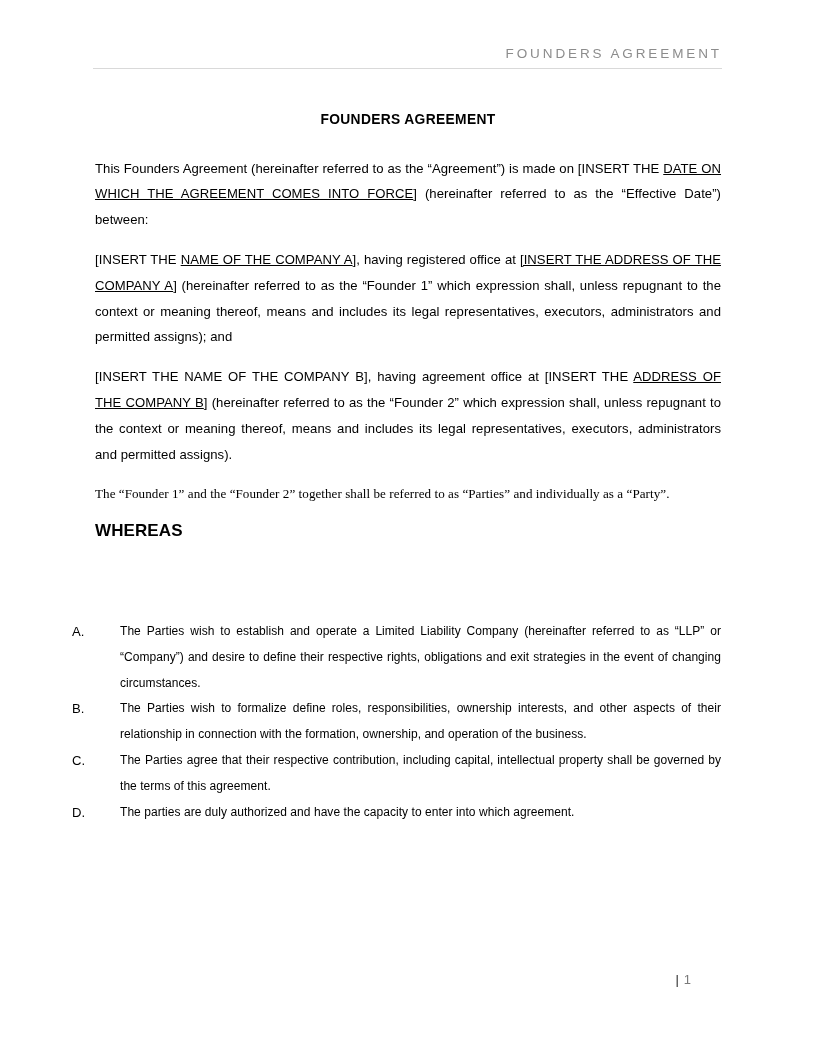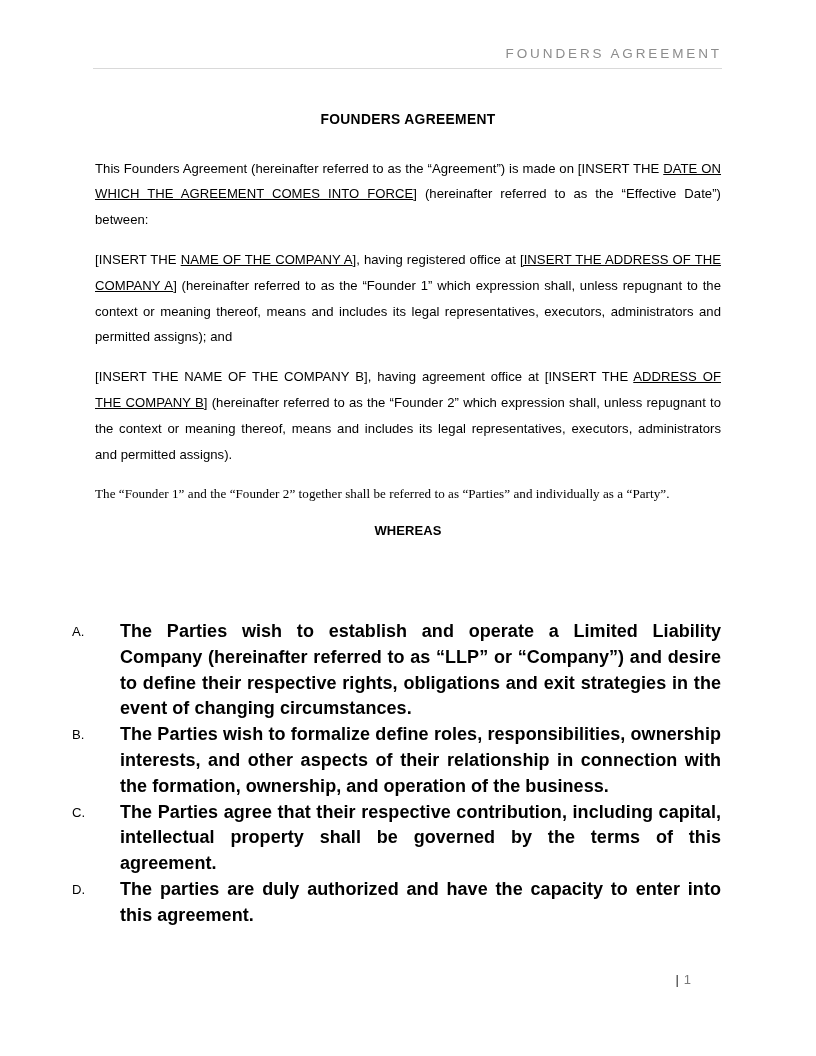--- a/index.html
+++ b/index.html
@@ -68,25 +68,24 @@
     text-align: justify;
     text-justify: inter-word;
     letter-spacing: 0.05px;
   }
   p.para:last-of-type { margin-bottom: 0; font-family: Liberation Serif, serif; }
 
   .u { text-decoration: underline; }
 
   .whereas {
     margin: 11px 0 6px 0;
-    font-size: 13px;
+    font-size: 17px;
     font-weight: bold;
     line-height: 25.8px;
     letter-spacing: 0.1px;
-    text-align: center;
   }
 
   
   .recitals {
     position: absolute;
     left: 0;
     top: 619px;
     width: 816px;
     padding: 0 95px 0 72px;
     box-sizing: border-box;
@@ -96,26 +95,25 @@
     align-items: flex-start;
     margin-bottom: 0px;
   }
   .recital-marker {
     flex: 0 0 48px;
     font-size: 13.1px;
     line-height: 25.8px;
   }
   .recital-text {
     flex: 1 1 auto;
-    font-size: 18px;
+    font-size: 12px;
     line-height: 25.8px;
     text-align: justify;
     text-justify: inter-word;
     letter-spacing: 0.05px;
-    font-weight: bold;
   }
 
   
   .doc-footer {
     position: absolute;
     left: 0;
     top: 972px;
     width: 816px;
     padding-right: 125px;
     box-sizing: border-box;
@@ -171,21 +169,21 @@
       <div class="recital-text">The Parties wish to formalize define roles, responsibilities, ownership interests, and other aspects of their relationship in connection with the formation, ownership, and operation of the business.</div>
     </div>
 
     <div class="recital-row">
       <div class="recital-marker">C.</div>
       <div class="recital-text">The Parties agree that their respective contribution, including capital, intellectual property shall be governed by the terms of this agreement.</div>
     </div>
 
     <div class="recital-row">
       <div class="recital-marker">D.</div>
-      <div class="recital-text">The parties are duly authorized and have the capacity to enter into this agreement.</div>
+      <div class="recital-text">The parties are duly authorized and have the capacity to enter into which agreement.</div>
     </div>
 
   </div>
 
   <div class="doc-footer">
     <span class="footer-rule">|</span><span class="footer-page">1</span>
   </div>
 
 </div>
 

